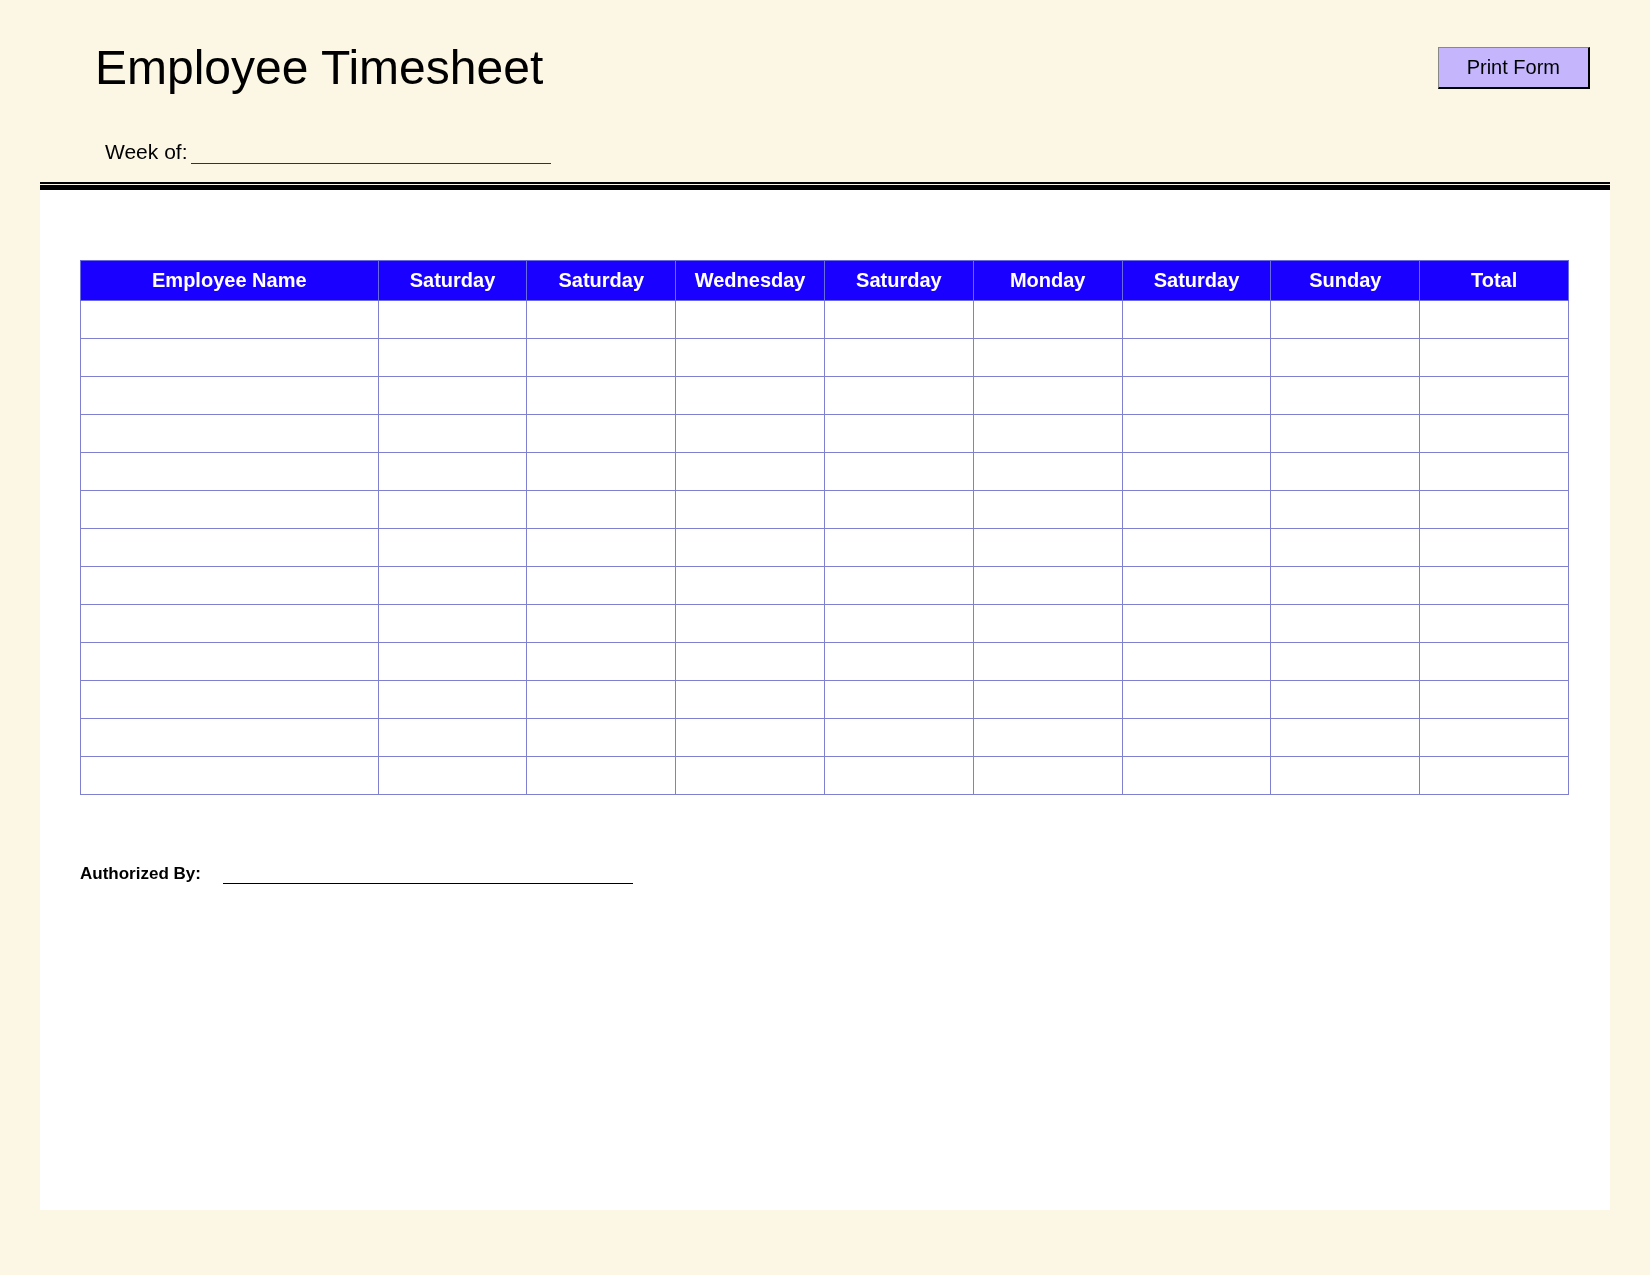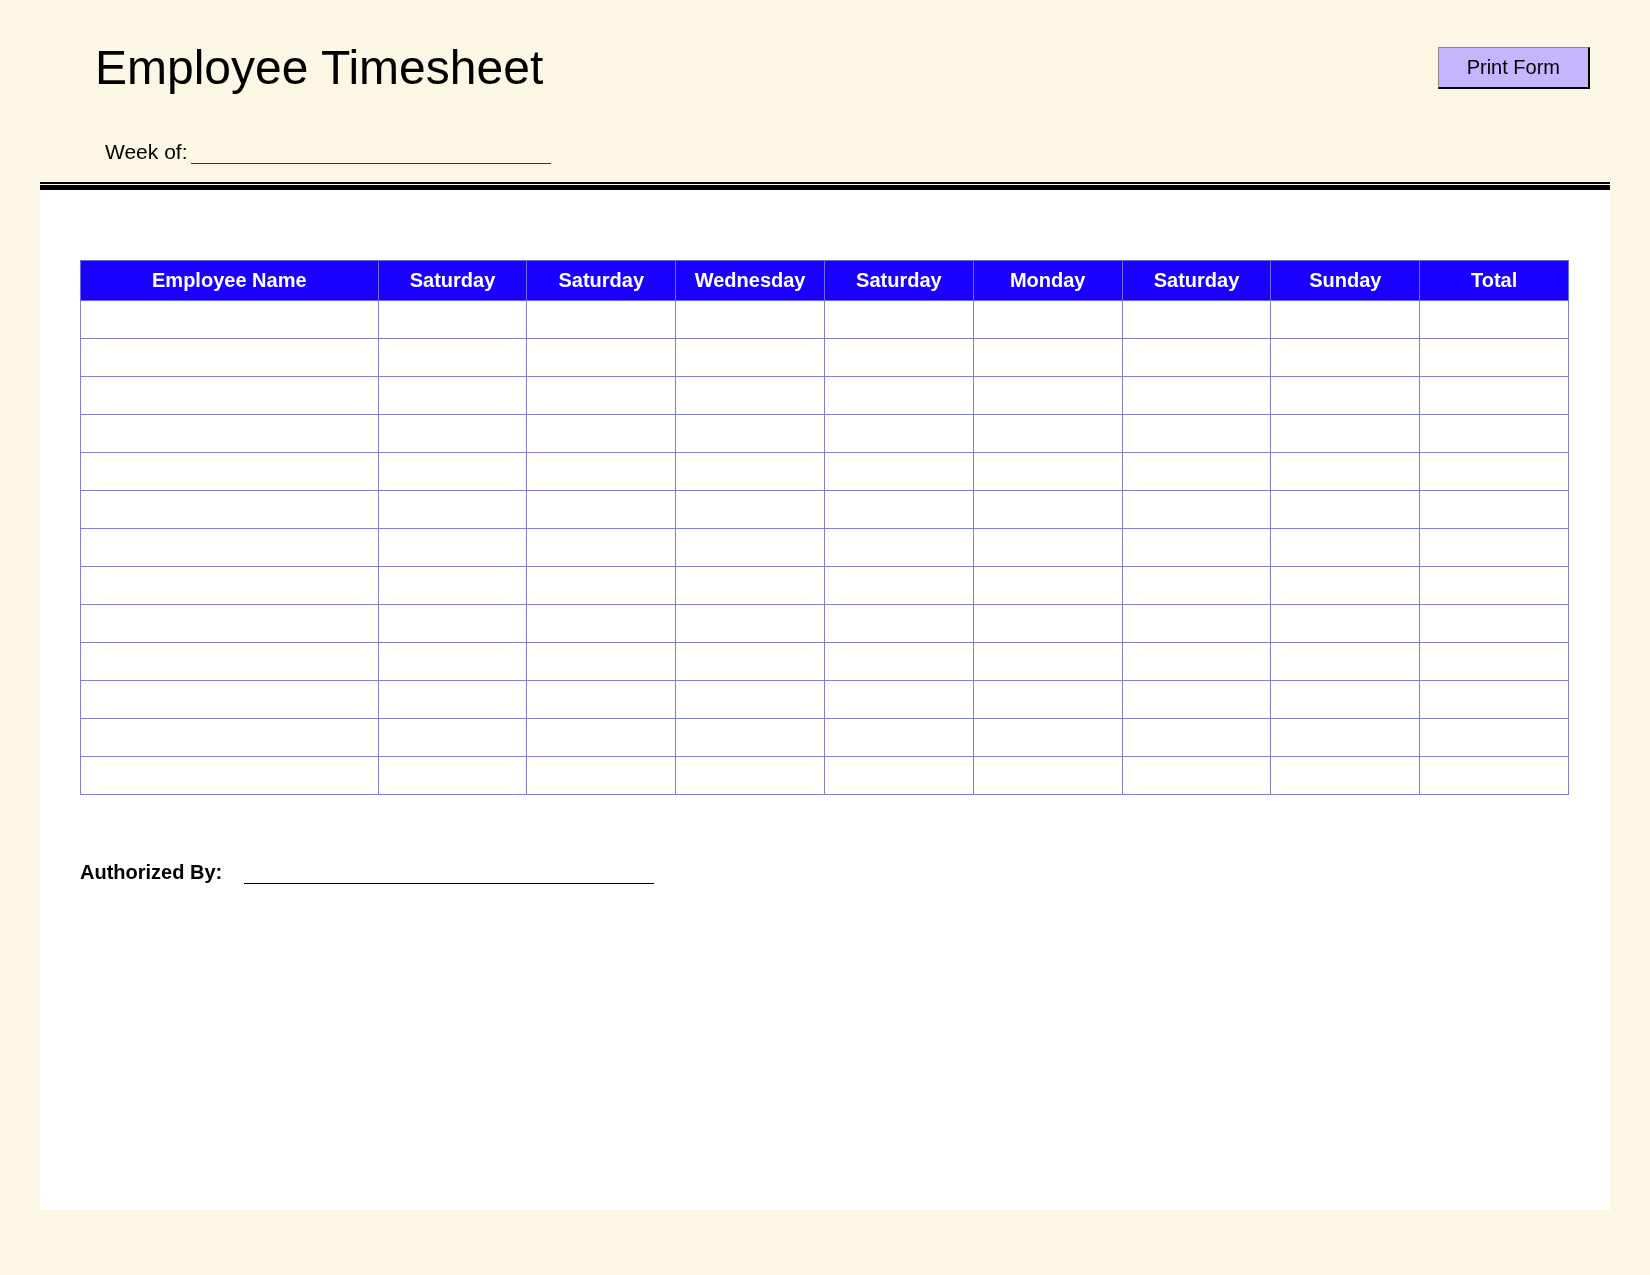--- a/index.html
+++ b/index.html
@@ -99,21 +99,21 @@
       margin-top: 35px;
     }
     .auth-block {
       display: flex;
       align-items: flex-end;
       margin-top: 30px;
     }
     .auth-label {
       font-family: Arial, sans-serif;
       font-weight: bold;
-      font-size: 20px;
+      font-size: 17px;
       margin-right: 22px;
     }
     .auth-input {
       border: none;
       border-bottom: 1px solid #000;
       background: transparent;
       width: 410px;
       font-size: 20px;
       outline: none;
     }

